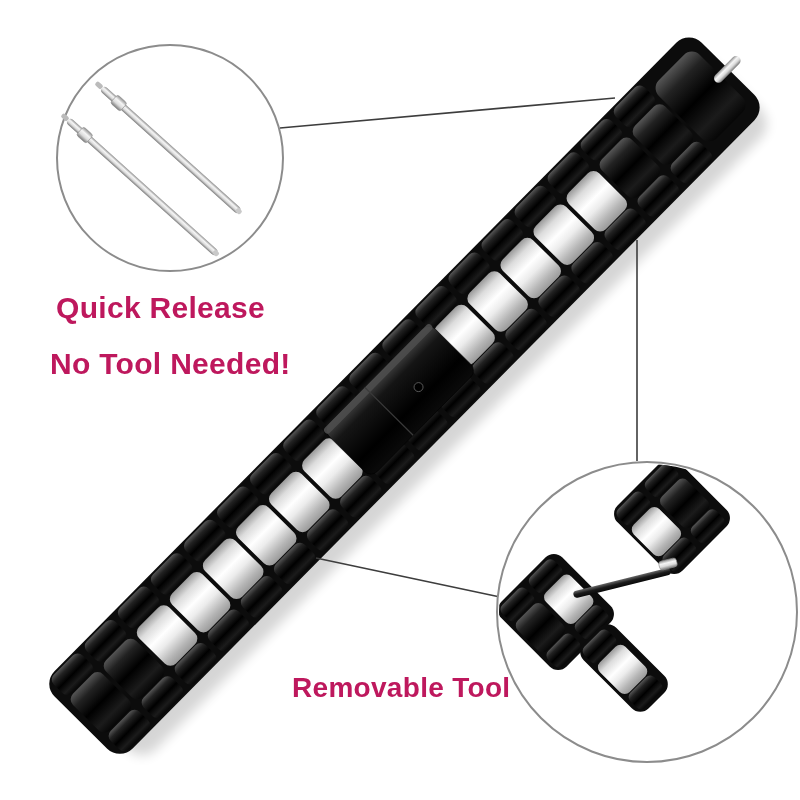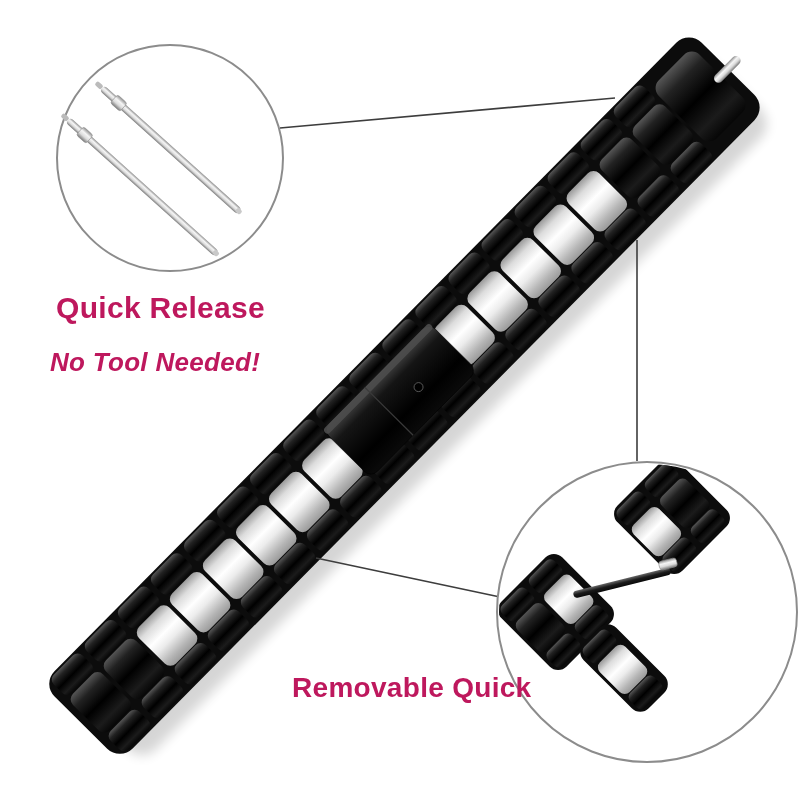--- a/index.html
+++ b/index.html
@@ -6,21 +6,21 @@
   .stage{
     position:relative;width:800px;height:800px;background:#ffffff;overflow:hidden;
     font-family:"Liberation Sans",sans-serif;
   }
   .stage svg{position:absolute;left:0;top:0;}
   .label{
     position:absolute;font-weight:700;color:#be185d;white-space:nowrap;
     letter-spacing:0.3px;
   }
   #lbl-quick{left:56px;top:291px;font-size:30px;}
-  #lbl-notool{left:50px;top:347px;font-size:26px;font-style:italic;}
+  #lbl-notool{left:50px;top:347px;font-size:30px;}
   #lbl-removable{left:292px;top:672px;font-size:28px;}
 </style>
 </head>
 <body>
 
 <div class="stage">
 
   <svg id="scene" width="800" height="800" viewBox="0 0 800 800">
       <defs>
         <linearGradient id="gSilver" x1="0" y1="0" x2="0" y2="1">
@@ -173,14 +173,14 @@
         <g transform="translate(668 564) rotate(-14)">
           <rect x="-9" y="-4.5" width="18" height="9" rx="3" fill="url(#gPin)" stroke="#8a8a8a" stroke-width="0.6"></rect>
         </g>
       </g>
     </svg>
 
   <div class="label" id="lbl-quick">Quick Release</div>
 
   <div class="label" id="lbl-notool">No Tool Needed!</div>
 
-  <div class="label" id="lbl-removable">Removable Quick</div>
+  <div class="label" id="lbl-removable">Removable Tool</div>
 </div>
 
 </body></html>

